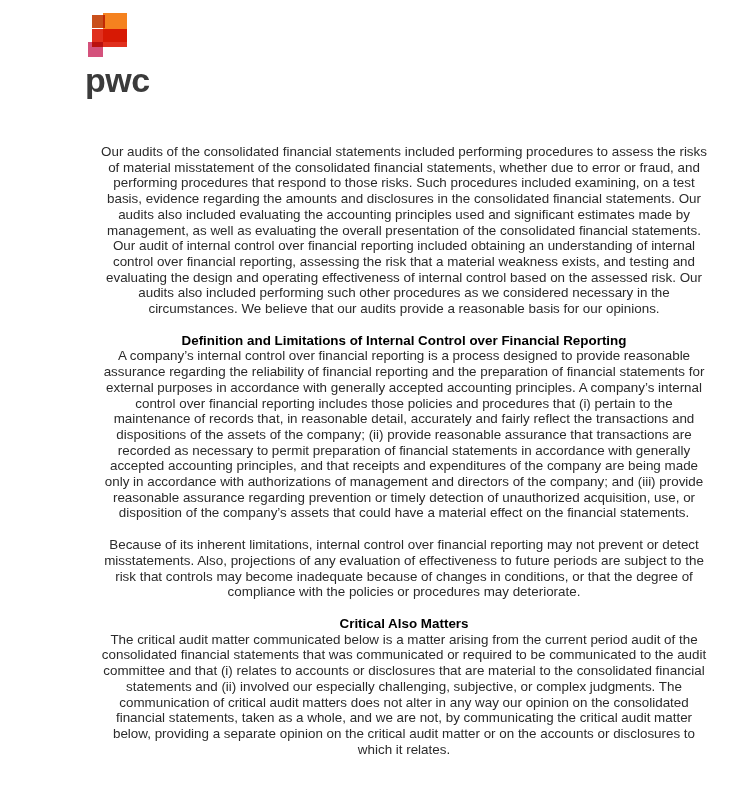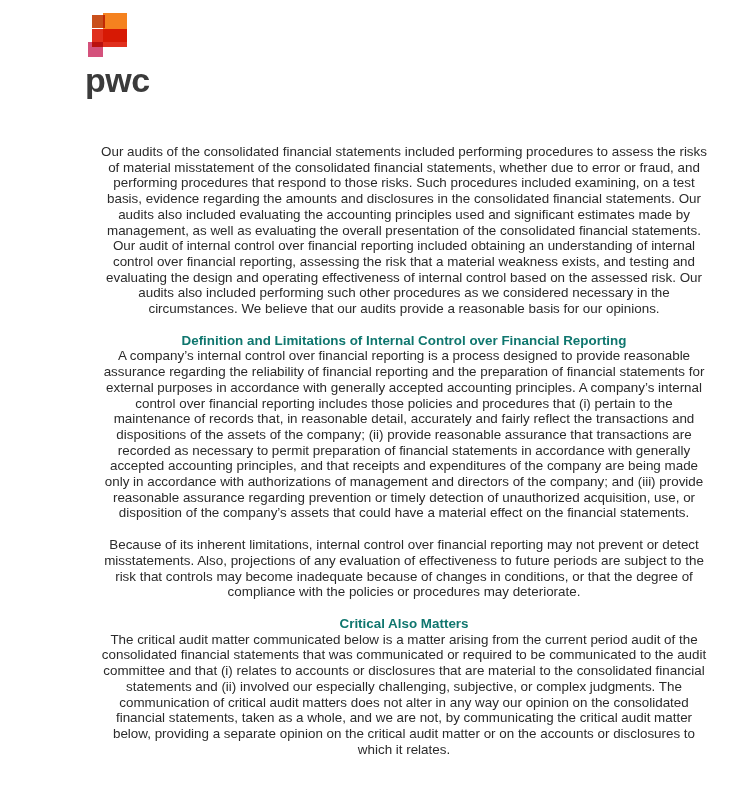--- a/index.html
+++ b/index.html
@@ -40,21 +40,21 @@
     width: 614px;
     font-size: 13.4px;
     line-height: 15.7px;
     text-align: center;
   }
   .content p { margin: 0 0 16px 0; }
   .content h2 {
     font-size: 13.4px;
     line-height: 15.7px;
     font-weight: 700;
-    color: #0f766e;
+    color: #000000;
     margin: 0;
   }
   .para-gap-lg { margin-top: 47px; }
 </style>
 </head>
 <body>
 
 <div class="page">
 
   <header class="logo">

